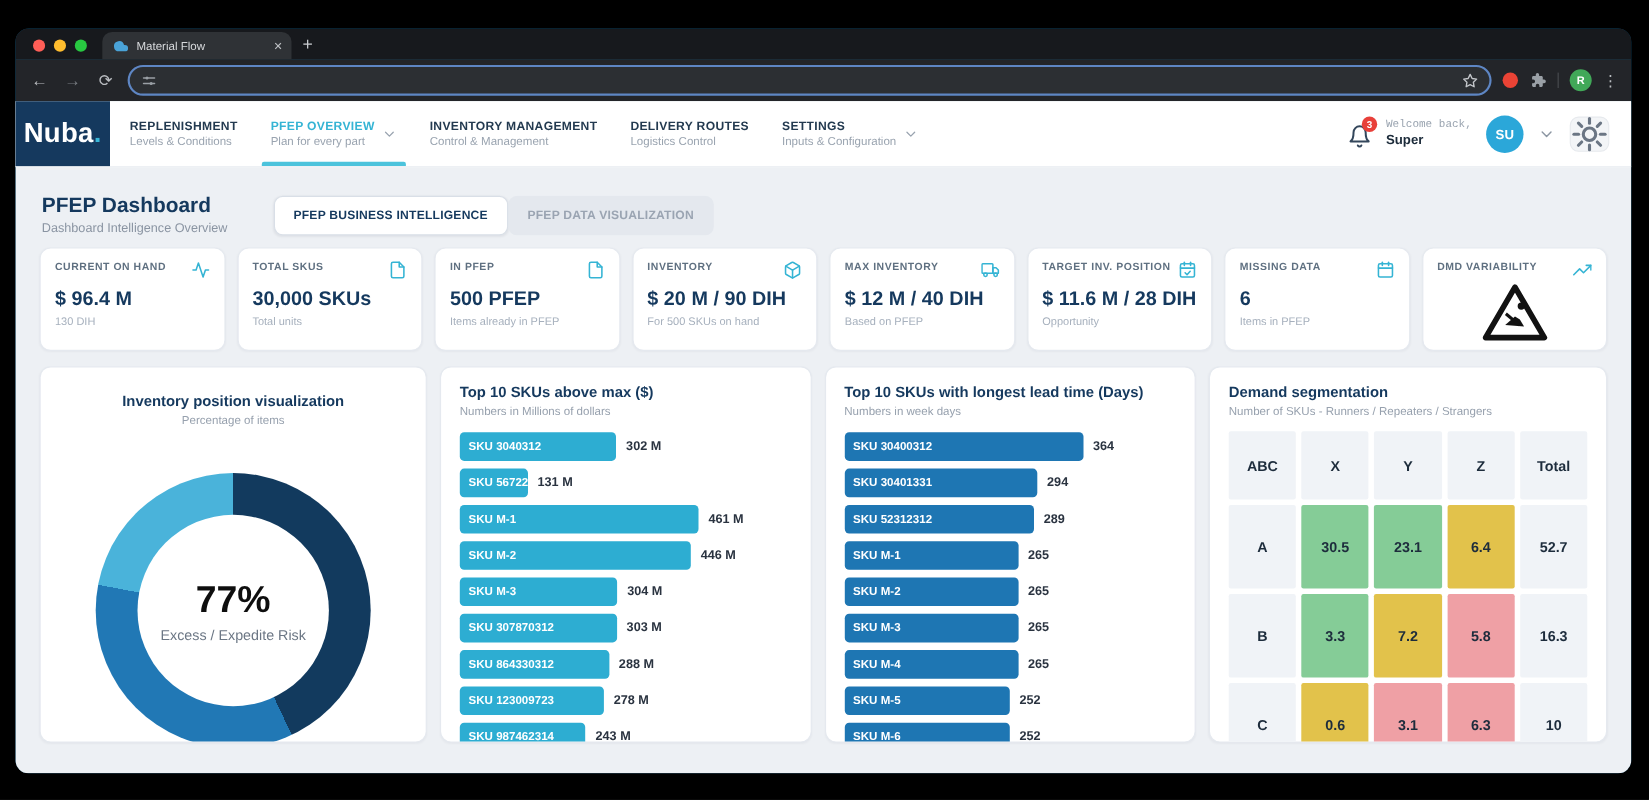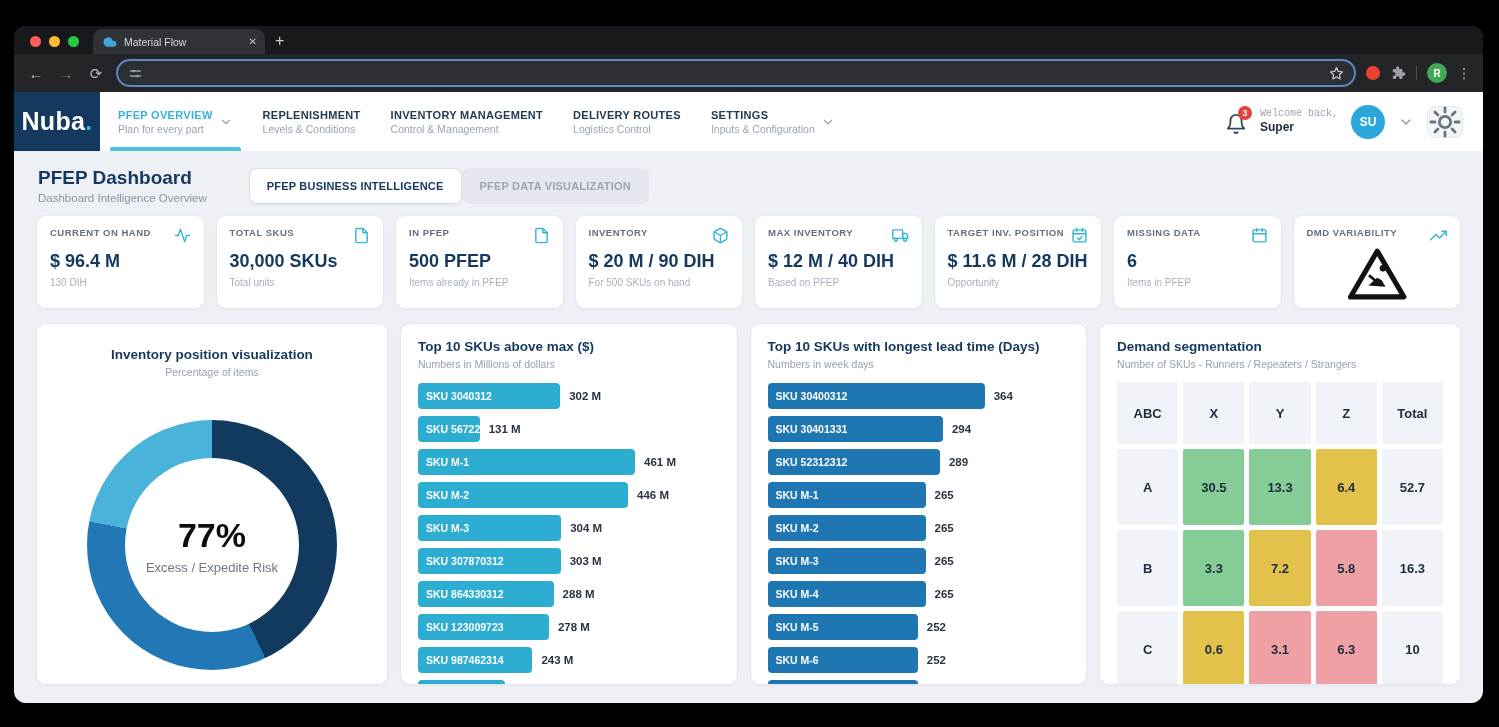--- a/index.html
+++ b/index.html
@@ -55,21 +55,21 @@
   .welcome { display:flex; flex-direction:column; line-height:1.25; }
   .welcome .l1 { font-size:10px; color:#9aa4b0;font-family:Liberation Mono, monospace; }
   .welcome .l2 { font-size:12px; font-weight:bold; color:#1c2b3a; }
   .avatar-su { width:34px; height:34px; border-radius:50%; background:#2ba7d9; color:#fff; font-size:12px; font-weight:bold; display:flex; align-items:center; justify-content:center; }
   .hdr-chev { width:16px; height:16px; color:#8d97a3; }
   .hdr-chev svg{ width:16px; height:16px; display:block;}
   .theme-btn { width:36px; height:32px; border-radius:8px; background:#f3f5f7; border:1px solid #e6e9ed; display:flex; align-items:center; justify-content:center; color:#6b7684; }
   .theme-btn svg{ width:17px; height:17px; display:block;}
 
   
-  .content { flex:1; padding:2px 22px; display:flex; flex-direction:column; min-height:0; }
+  .content { flex:1; padding:12px 22px; display:flex; flex-direction:column; min-height:0; }
   .page-head { display:flex; align-items:center; gap:42px; padding:13px 2px 11px; flex:0 0 auto; }
   .page-title { font-size:19px; font-weight:bold; color:#15395e; }
   .page-sub { font-size:11.5px; color:#8a94a2; margin-top:3px; }
   .view-tabs { display:flex; }
   .view-tab { padding:11px 17px; font-size:11px; font-weight:bold; letter-spacing:.2px; border-radius:8px; cursor:pointer; }
   .view-tab.active { background:#fff; color:#15395e; border:1px solid #d9dfe7; box-shadow:0 1px 2px rgba(16,24,40,.06); }
   .view-tab.inactive { background:#e4e8ee; color:#9aa4b2; border:1px solid transparent; }
 
   .kpi-row { display:flex; gap:11px; flex:0 0 auto; }
   .kpi-card { flex:1; background:#fff; border:1px solid #e5e9ef; border-radius:10px; padding:11px 13px; height:94px; box-shadow:0 1px 2px rgba(16,24,40,.04); position:relative; }
@@ -160,36 +160,36 @@
       <span class="kebab">⋮</span>
     </div>
 
     <div class="app">
       <header class="app-header">
         <div class="logo">
             <span>Nuba</span>
             <span class="dot">.</span>
           </div>
         <nav id="main-nav">
+            <div class="nav-item">
+              <div class="nav-txt">
+                <span class="nav-title">REPLENISHMENT</span>
+                <span class="nav-sub">Levels &amp; Conditions</span>
+              </div>
+            </div>
             <div class="nav-item active">
               <div class="nav-txt">
                 <span class="nav-title">PFEP OVERVIEW</span>
                 <span class="nav-sub">Plan for every part</span>
               </div>
               <span class="nav-chev">
                 <svg viewBox="0 0 24 24" fill="none" stroke="currentColor" stroke-width="2" stroke-linecap="round" stroke-linejoin="round" style="width:100%;height:100%;display:block">
                   <polyline points="6 9 12 15 18 9"></polyline>
                 </svg>
               </span>
-            </div>
-            <div class="nav-item">
-              <div class="nav-txt">
-                <span class="nav-title">REPLENISHMENT</span>
-                <span class="nav-sub">Levels &amp; Conditions</span>
-              </div>
             </div>
             <div class="nav-item">
               <div class="nav-txt">
                 <span class="nav-title">INVENTORY MANAGEMENT</span>
                 <span class="nav-sub">Control &amp; Management</span>
               </div>
             </div>
             <div class="nav-item">
               <div class="nav-txt">
                 <span class="nav-title">DELIVERY ROUTES</span>
@@ -526,21 +526,21 @@
             <h3>Demand segmentation</h3>
             <div class="panel-sub">Number of SKUs - Runners / Repeaters / Strangers</div>
             <div class="seg-grid" id="seg-grid">
                 <div class="seg-cell head">ABC</div>
                 <div class="seg-cell head">X</div>
                 <div class="seg-cell head">Y</div>
                 <div class="seg-cell head">Z</div>
                 <div class="seg-cell head">Total</div>
                 <div class="seg-cell body gray">A</div>
                 <div class="seg-cell body" style="background: rgb(133, 204, 151);">30.5</div>
-                <div class="seg-cell body" style="background: rgb(133, 204, 151);">13.3</div>
+                <div class="seg-cell body" style="background: rgb(133, 204, 151);">23.1</div>
                 <div class="seg-cell body" style="background: rgb(226, 194, 75);">6.4</div>
                 <div class="seg-cell body gray">52.7</div>
                 <div class="seg-cell body gray">B</div>
                 <div class="seg-cell body" style="background: rgb(133, 204, 151);">3.3</div>
                 <div class="seg-cell body" style="background: rgb(226, 194, 75);">7.2</div>
                 <div class="seg-cell body" style="background: rgb(239, 160, 165);">5.8</div>
                 <div class="seg-cell body gray">16.3</div>
                 <div class="seg-cell body gray">C</div>
                 <div class="seg-cell body" style="background: rgb(226, 194, 75);">0.6</div>
                 <div class="seg-cell body" style="background: rgb(239, 160, 165);">3.1</div>

